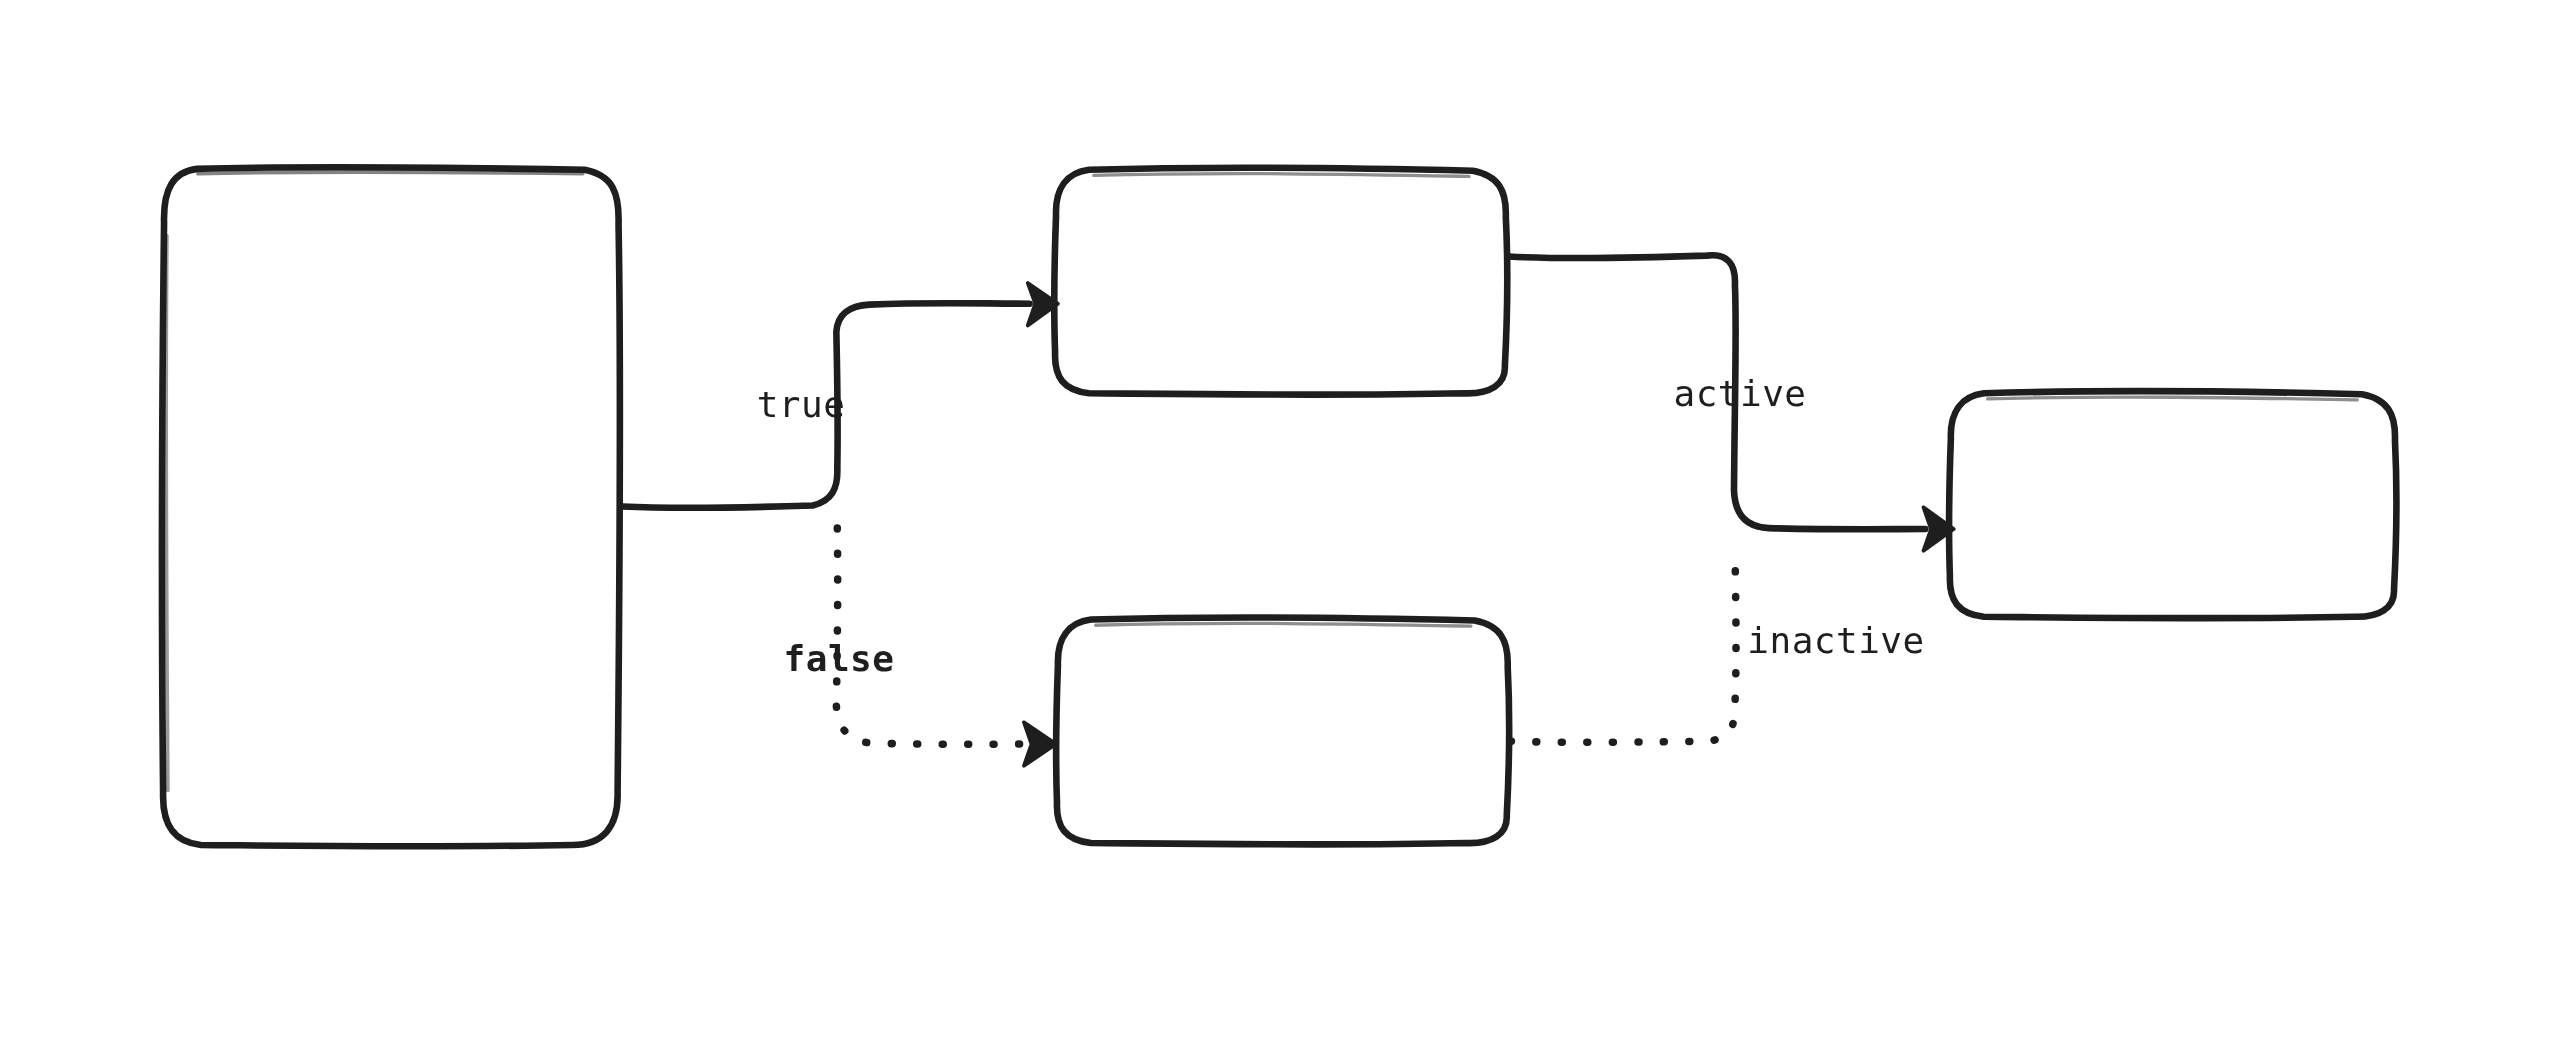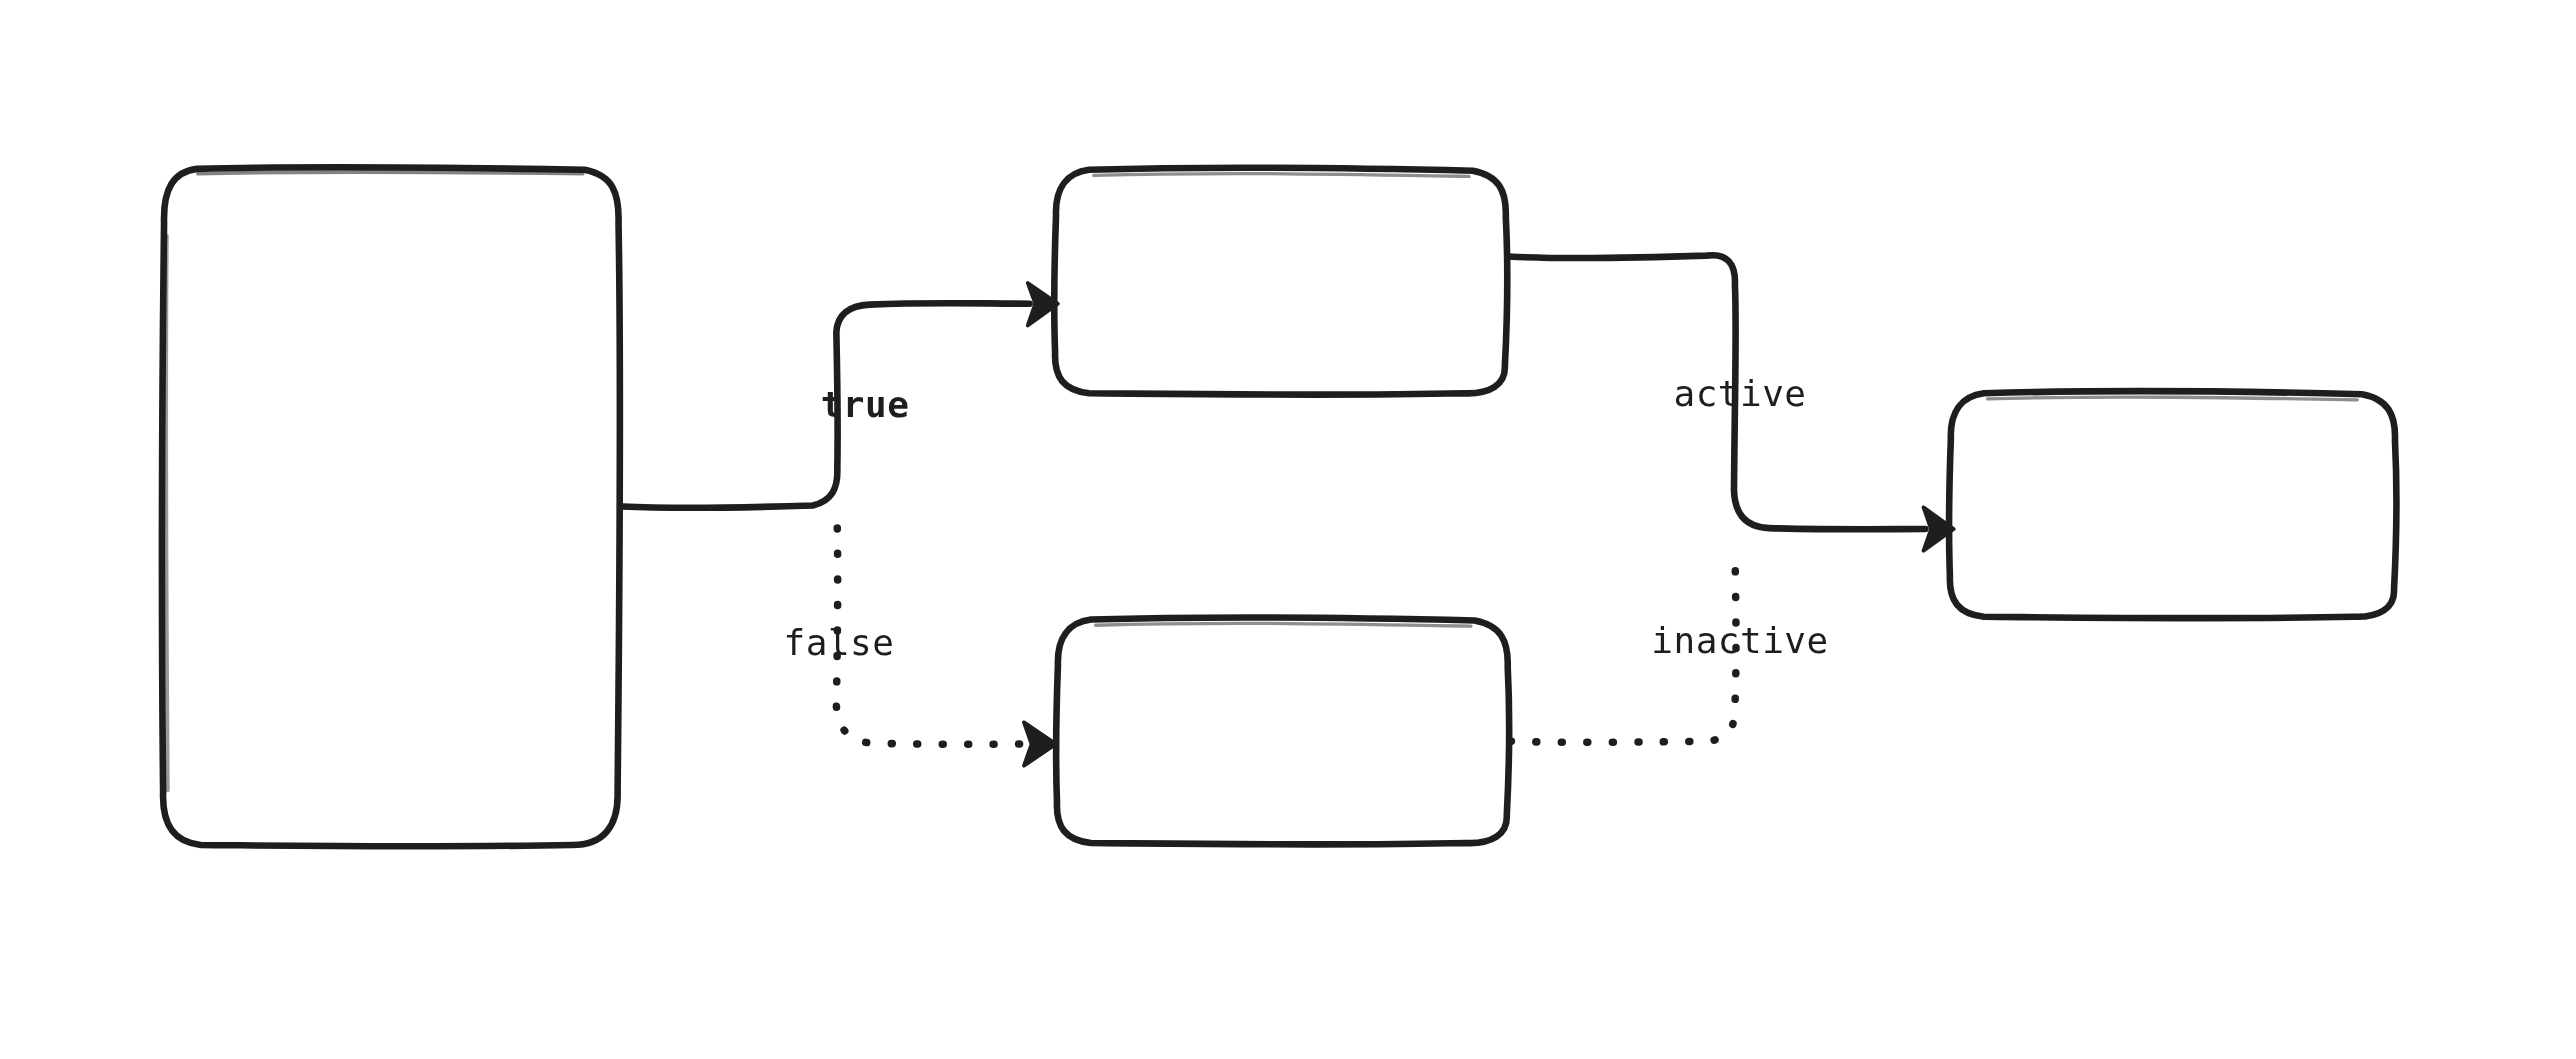--- a/index.html
+++ b/index.html
@@ -149,22 +149,22 @@
 
   </svg>
 
 
   <div class="node-label" style="left:1280px; top:281px;"></div>
 
   <div class="node-label" style="left:1282px; top:731px;"></div>
 
   <div class="node-label" style="left:2172px; top:504px;"></div>
 
-  <div class="edge-label" style="left:865px; top:404px;font-weight:bold;">true</div>
+  <div class="edge-label" style="left:801px; top:404px;">true</div>
 
-  <div class="edge-label" style="left:839px; top:642px;">false</div>
+  <div class="edge-label" style="left:839px; top:658px;font-weight:bold;">false</div>
 
   <div class="edge-label" style="left:1740px; top:393px;text-align:center;">active</div>
 
-  <div class="edge-label" style="left:1740px; top:640px;">inactive</div>
+  <div class="edge-label" style="left:1836px; top:640px;">inactive</div>
 
 </div>
 
 
 </body></html>

